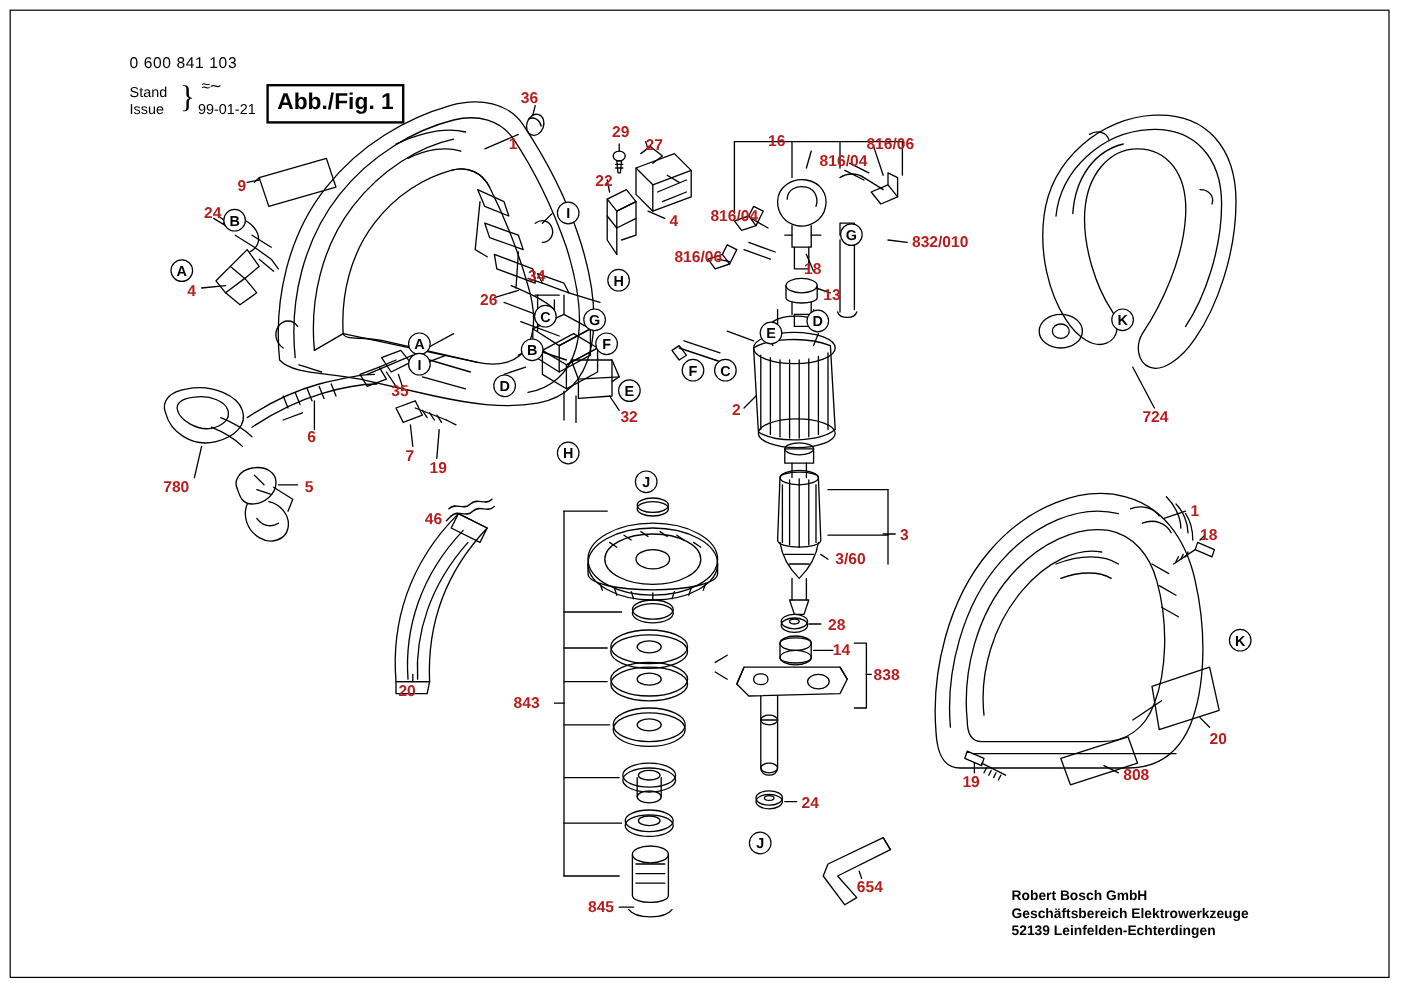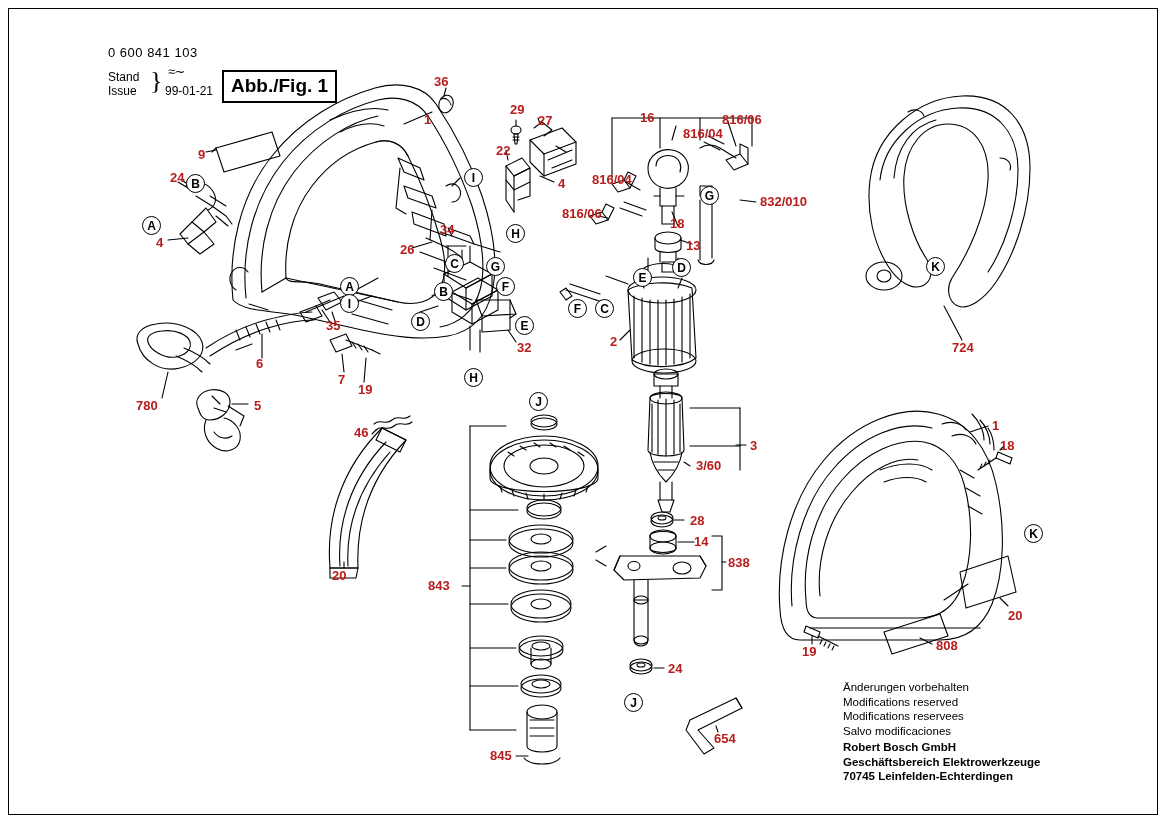--- a/index.html
+++ b/index.html
@@ -599,25 +599,19 @@
     <div class="circ" style="left:515px; top:316px;">E</div>
     <div class="circ" style="left:568px; top:299px;">F</div>
     <div class="circ" style="left:595px; top:299px;">C</div>
     <div class="circ" style="left:464px; top:368px;">H</div>
     <div class="circ" style="left:926px; top:257px;">K</div>
     <div class="circ" style="left:1024px; top:524px;">K</div>
     <div class="circ" style="left:529px; top:392px;">J</div>
     <div class="circ" style="left:624px; top:693px;">J</div>
   </div>
 
-  <div class="foot-mods">
-    <div>Änderungen vorbehalten</div>
-    <div>Modifications reserved</div>
-    <div>Modifications reservees</div>
-    <div>Salvo modificaciones</div>
-  </div>
   <div class="foot-addr">
     <div>Robert Bosch GmbH</div>
     <div>Geschäftsbereich Elektrowerkzeuge</div>
-    <div>70745 Leinfelden-Echterdingen</div>
+    <div>52139 Leinfelden-Echterdingen</div>
   </div>
 
 </div>
 
 </body></html>

